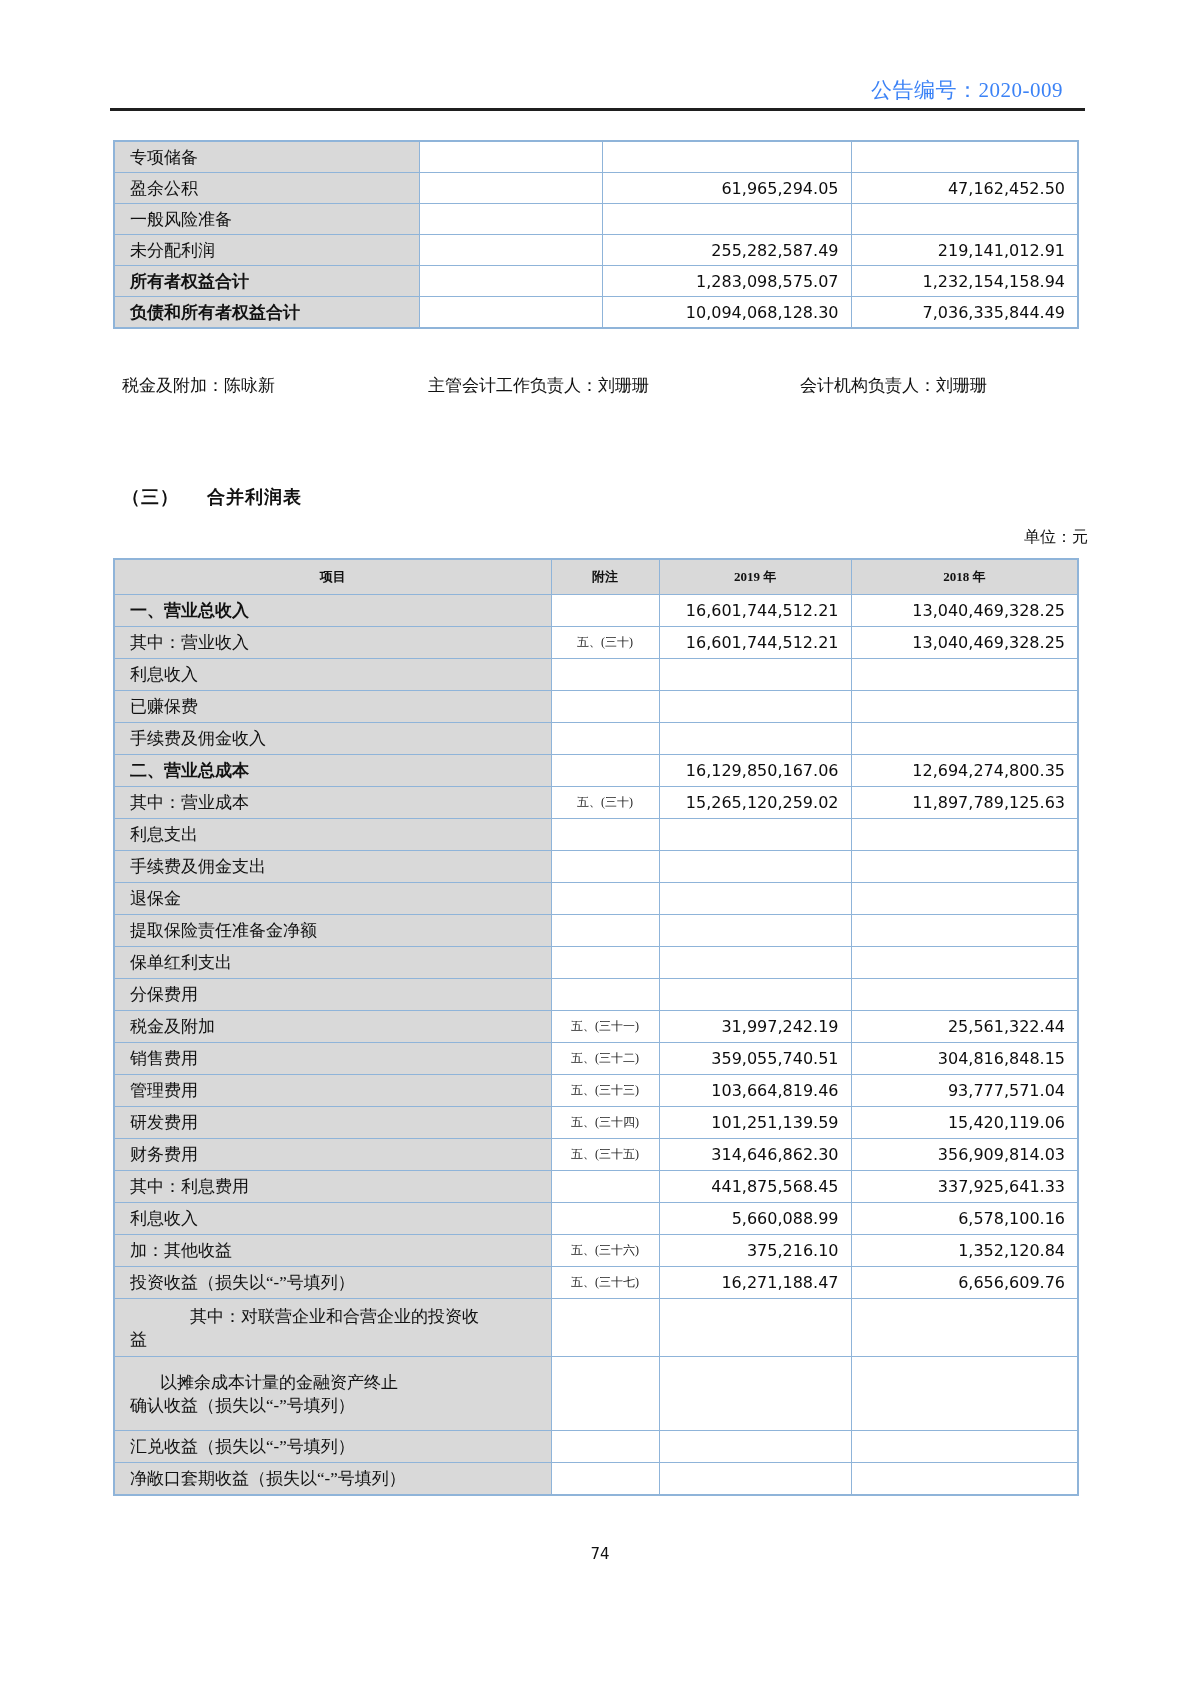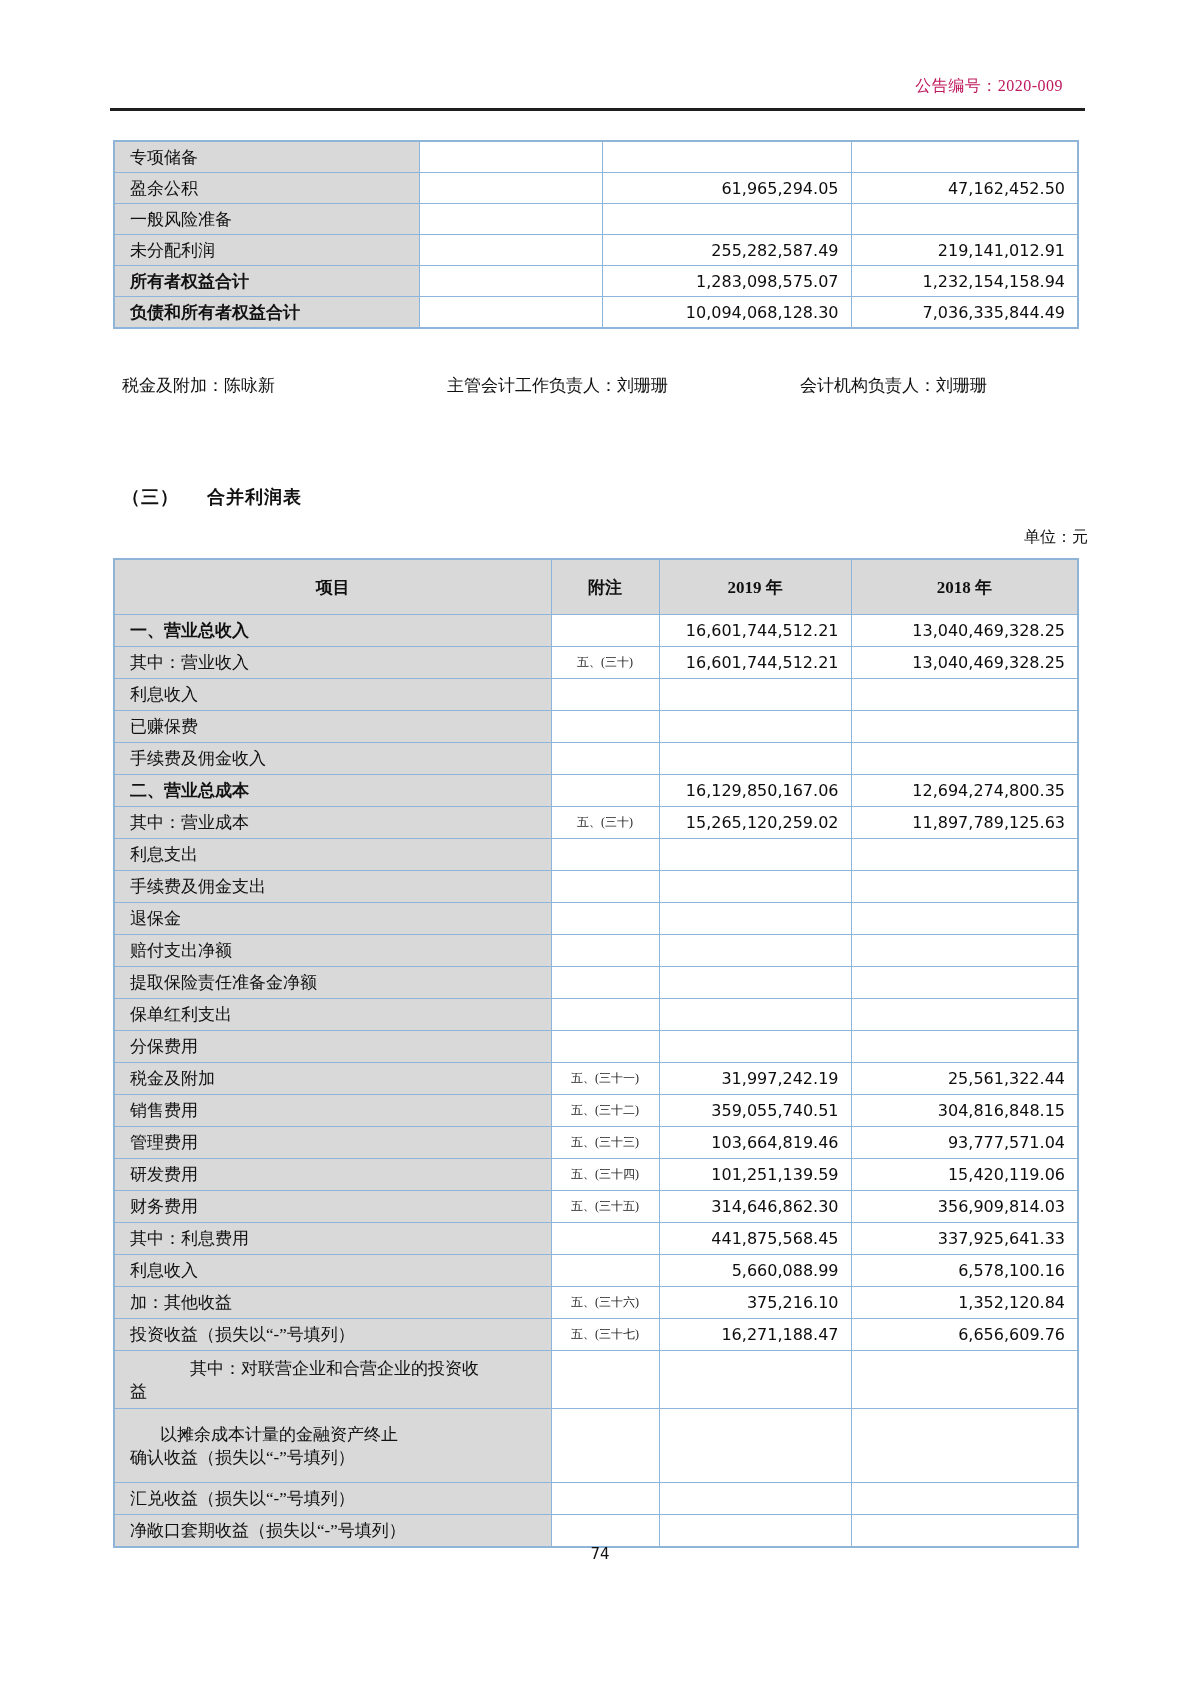--- a/index.html
+++ b/index.html
@@ -11,21 +11,21 @@
   .page{
     position:relative;
     width:1200px;height:1697px;
     background:#ffffff;
     font-family:"Liberation Serif","DejaVu Serif",serif;
     color:#111;
     overflow:hidden;
   }
   .header-right{
     position:absolute;top:76px;right:137px;
-    font-size:16px;letter-spacing:.5px;color:#be185d;text-align:center;
+    font-size:21px;letter-spacing:.5px;color:#3b82f6;text-align:center;
   }
   .top-rule{
     position:absolute;top:108px;left:110px;width:975px;height:3px;
     background:var(--rule);
   }
   table.fin{
     position:absolute;left:113px;
     border-collapse:collapse;table-layout:fixed;
     width:964px;
     border:2px solid var(--line);
@@ -50,37 +50,37 @@
     font-family:"Liberation Serif","DejaVu Serif",serif;
     padding:2px;
   }
   td.c-val{
     font-size:16px;text-align:right;padding:2px 12px 2px 2px;
     font-family:"DejaVu Sans","Liberation Sans",sans-serif;
     color:#0d0d0d;
   }
   th.col-h{
     background:var(--shade);
-    font-size:17px;font-weight:bold;text-align:center;
-    height:26px;padding:14px;margin-left:8px;
+    font-size:13px;font-weight:bold;text-align:center;
+    height:26px;padding:4px;margin-left:8px;
   }
   .bold{font-weight:bold;}
   
   .l0{padding-left:15px;}
   .l1{padding-left:83px;}
   .ltotal1{padding-left:62px;}
   .ltotal2{padding-left:39px;}
   .linv{padding-left:67px;}
   .lfx{padding-left:57px;margin-left:34px;}
   .lhedge{padding-left:72px;}
   .wrap1{padding-left:8px;text-indent:60px;line-height:26px;}
   .wrap2{padding-left:90px;text-indent:30px;line-height:33px;}
   .signature-line{position:absolute;top:374px;left:0;width:1200px;height:24px;font-size:17px;}
   .signature-line span{position:absolute;white-space:nowrap;}
-  .sig1{left:122px;} .sig2{left:447px;} .sig3{left:800px;}
+  .sig1{left:122px;} .sig2{left:428px;} .sig3{left:800px;}
   .section-title{
     position:absolute;top:485px;left:122px;
     font-size:18px;font-weight:bold;letter-spacing:1px;
   }
   .section-title .sec-no{margin-right:28px;}
   .unit-line{
     position:absolute;top:527px;right:112px;
     font-size:16px;
   }
   .page-number{
@@ -226,26 +226,20 @@
           <td class="c-val"></td>
           <td class="c-val"></td>
         </tr>
         <tr style="height: 30px;">
           <td class="c-label l1">退保金</td>
           <td class="c-note"></td>
           <td class="c-val"></td>
           <td class="c-val"></td>
         </tr>
         <tr style="height: 30px;">
-          <td class="c-label l1">赔付支出净额</td>
-          <td class="c-note"></td>
-          <td class="c-val"></td>
-          <td class="c-val"></td>
-        </tr>
-        <tr style="height: 30px;">
           <td class="c-label l1">提取保险责任准备金净额</td>
           <td class="c-note"></td>
           <td class="c-val"></td>
           <td class="c-val"></td>
         </tr>
         <tr style="height: 30px;">
           <td class="c-label l1">保单红利支出</td>
           <td class="c-note"></td>
           <td class="c-val"></td>
           <td class="c-val"></td>

